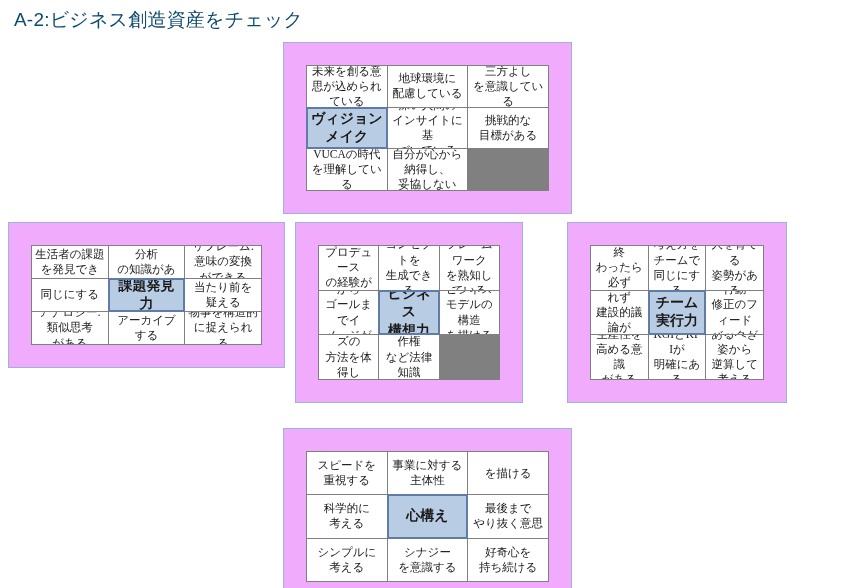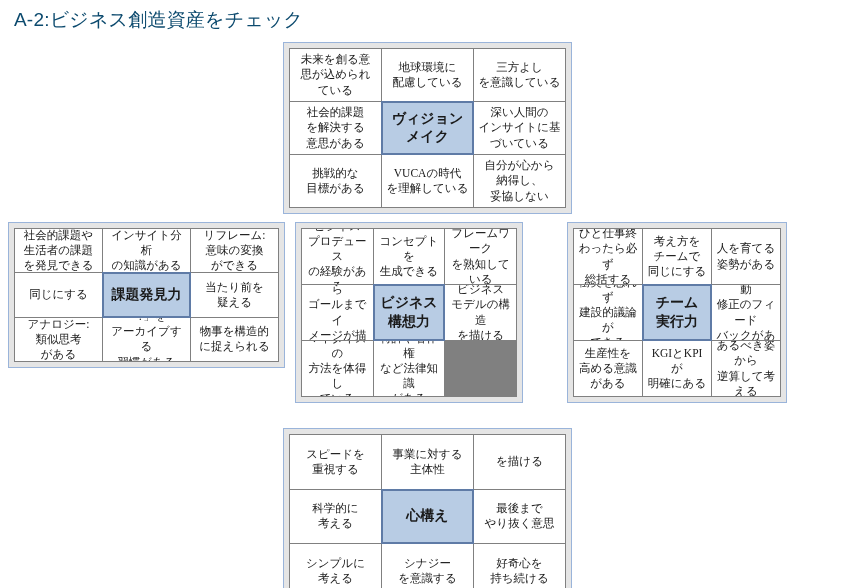--- a/index.html
+++ b/index.html
@@ -23,22 +23,22 @@
     font-size: 19px;
     font-weight: 500;
     color: #0c4a6e;
     letter-spacing: 0.2px;
     white-space: nowrap;
   }
 
   
   .block {
     position: absolute;
-    background: #e5e5e5;
-    padding: 5px;
+    background: #f0abfc;
+    padding: 22px;
     box-sizing: border-box;
     border: 1px solid #9ab4da;
   }
   .block-grid {
     width: 100%;
     height: 100%;
     display: grid;
     grid-template-columns: 1fr 1fr 1fr;
     grid-template-rows: 1fr 1fr 1fr;
     background: #808080;
@@ -80,21 +80,20 @@
 </head>
 <body>
 
 <div id="page-title">A-2:ビジネス創造資産をチェック</div>
 
 <div class="block" id="block-vision">
   <div class="block-grid">
     <div class="cell">未来を創る意<br>思が込められ<br>ている</div>
     <div class="cell">地球環境に<br>配慮している</div>
     <div class="cell">三方よし<br>を意識している</div>
-    <div class="cell">社会的課題<br>を解決する<br>意思がある</div>
     <div class="cell center">ヴィジョン<br>メイク</div>
     <div class="cell">深い人間の<br>インサイトに基<br>づいている</div>
     <div class="cell">挑戦的な<br>目標がある</div>
     <div class="cell">VUCAの時代<br>を理解している</div>
     <div class="cell">自分が心から<br>納得し、<br>妥協しない</div>
   </div>
 </div>
 
 <div class="block" id="block-discovery">
   <div class="block-grid">

